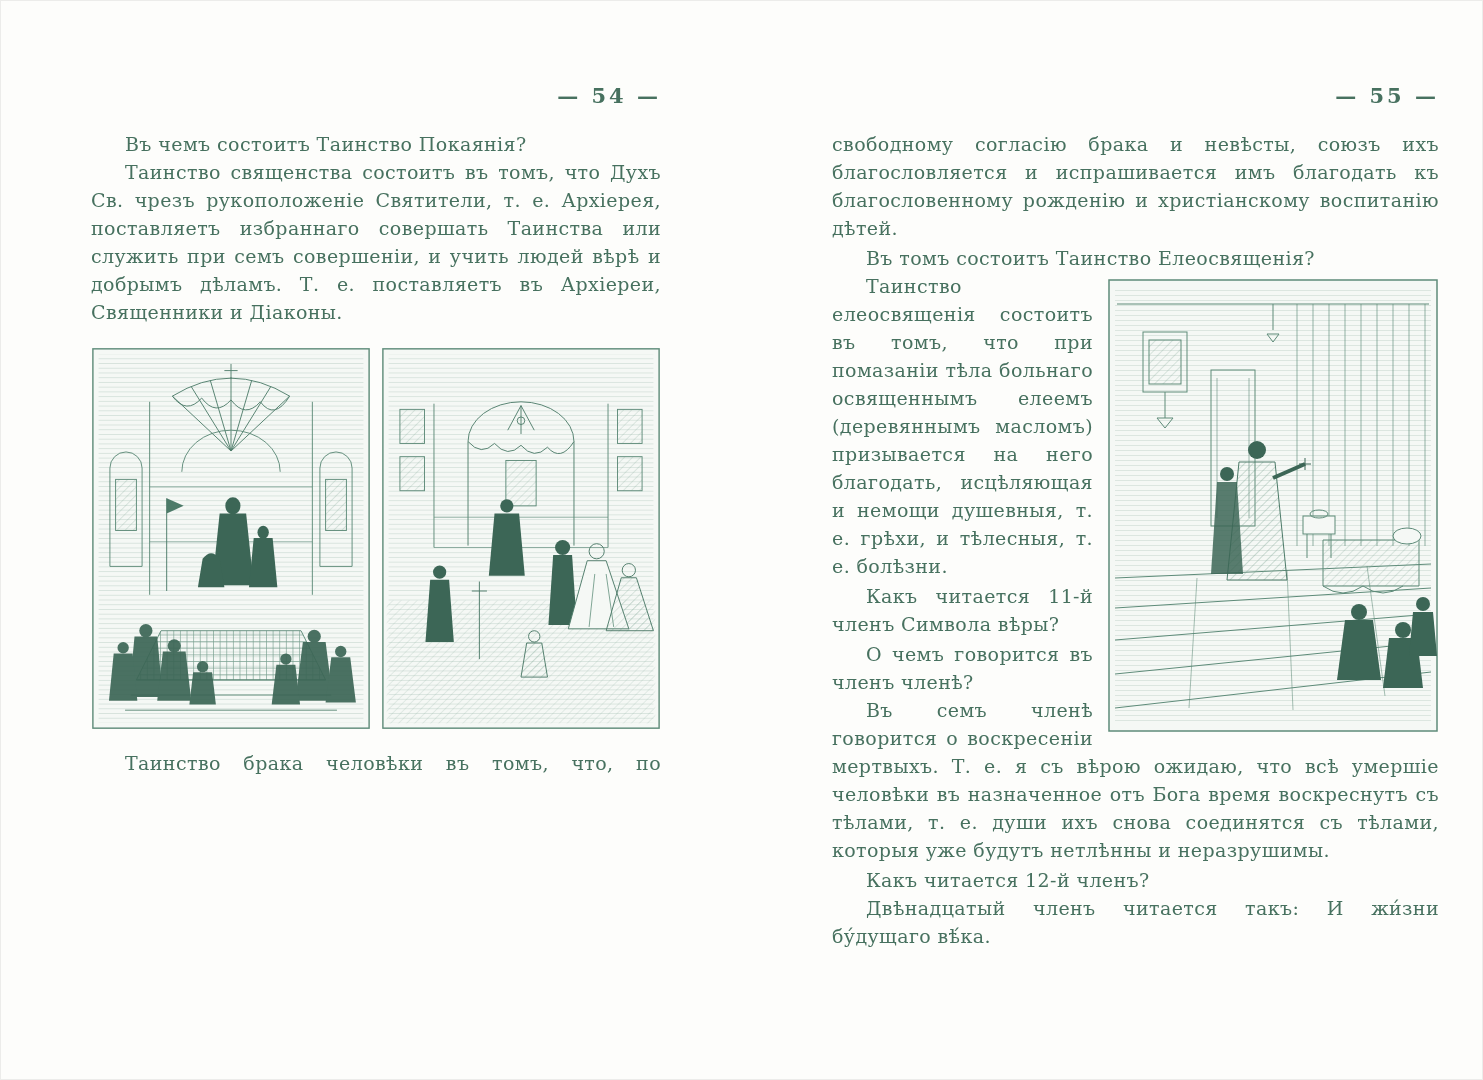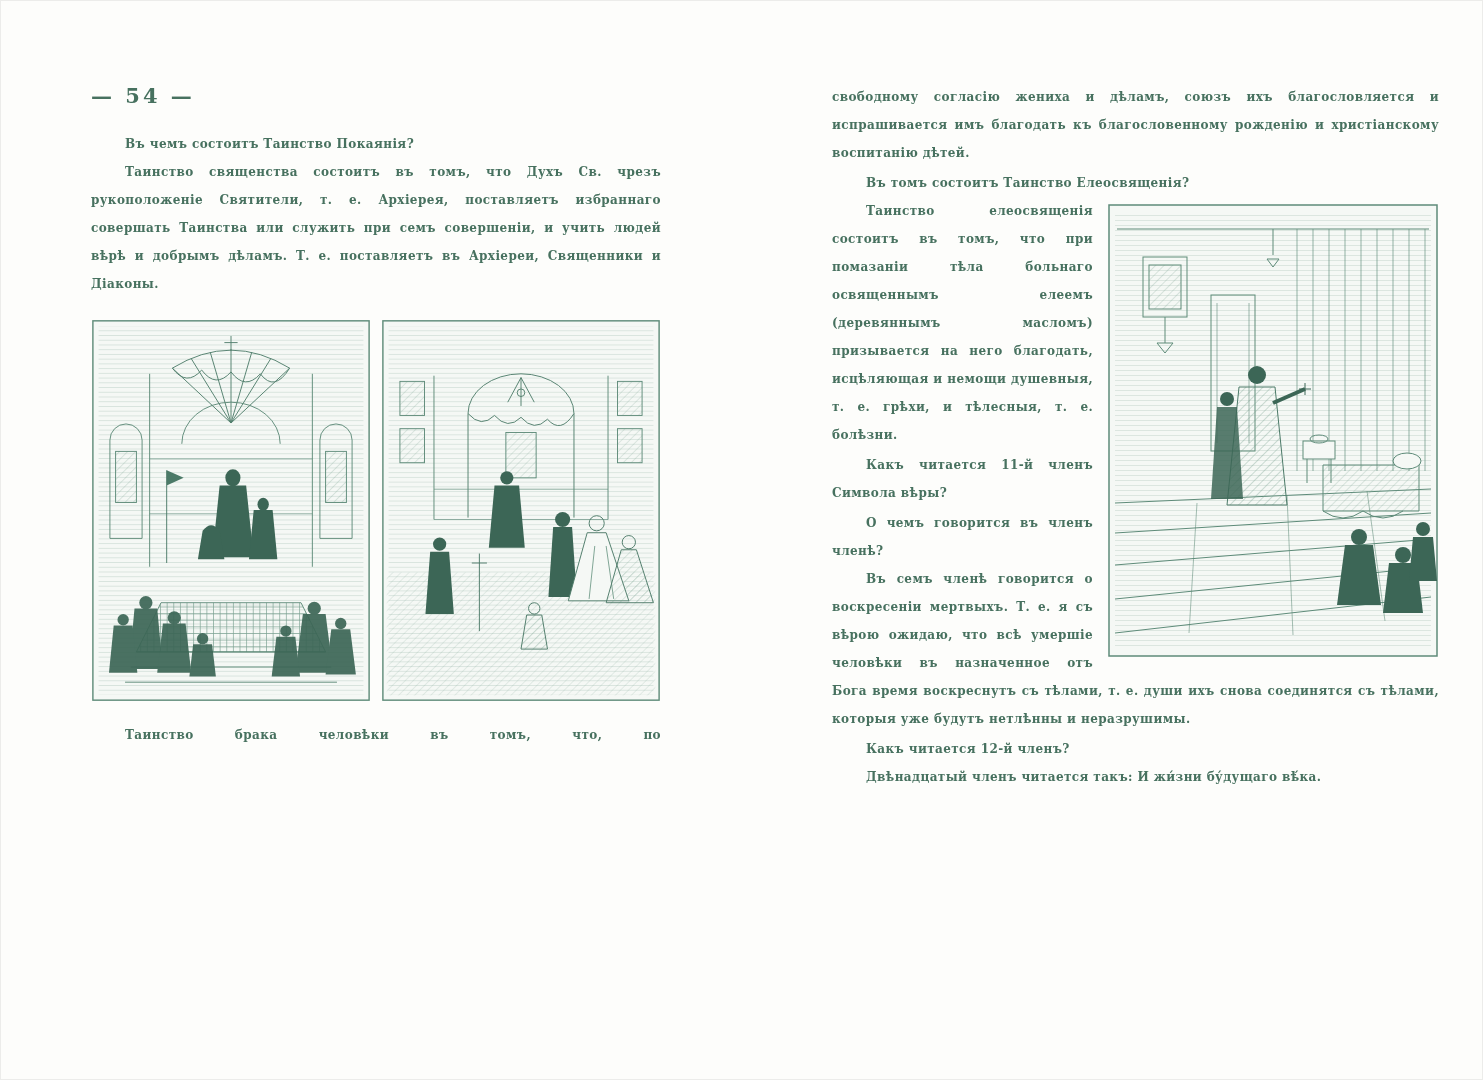--- a/index.html
+++ b/index.html
@@ -14,27 +14,27 @@
     border: 1px solid #ececea;
     box-sizing: border-box;
   }
   .page {
     position: absolute;
     top: 82px;
   }
   .page-left  { left: 90px;  width: 570px; }
   .page-right { left: 831px; width: 607px; }
   .pageno {
-    text-align: left;
+    text-align: right;
     font-size: 21px;
     font-weight: 700;
     letter-spacing: 3px;
     margin: 0 0 22px 0;
   }
-  .body-text { font-size: 12px; line-height: 28px; font-weight: 700; letter-spacing: 0.4px; }
+  .body-text { font-size: 19px; line-height: 28px; font-weight: 400; letter-spacing: 0.4px; }
   p.para {
     margin: 0;
     text-align: justify;
     text-indent: 34px;
   }
   p.cont { text-indent: 0; }
   p.q { margin-top: 2px; }
   p.stretch { text-align-last: justify; }
   .plates {
     display: flex;
@@ -168,22 +168,23 @@
             <path d="M104,248 V330 M96,258 h16" stroke="#4c7a68"></path>
           </svg>
         </div>
       </div>
 
       <p class="para stretch">Таинство брака человѣки въ томъ, что, по</p>
     </div>
   </div>
 
   <div class="page page-right">
+    <div class="pageno">— 55 —</div>
     <div class="body-text">
-      <p class="para cont">свободному согласію жениха и дѣламъ, союзъ ихъ благословляется и испрашивается имъ благодать къ благословенному рожденію и христіанскому воспитанію дѣтей.</p>
+      <p class="para cont">свободному согласію брака и невѣсты, союзъ ихъ благословляется и испрашивается имъ благодать къ благословенному рожденію и христіанскому воспитанію дѣтей.</p>
       <p class="para q">Въ томъ состоитъ Таинство Елеосвященія?</p>
 
       <div class="unction-figure">
         <svg viewBox="0 0 332 455">
           <rect x="2" y="2" width="328" height="451" fill="#f5f8f5" stroke="#5e8b79" stroke-width="1.5"></rect>
           <rect x="8" y="8" width="316" height="439" fill="url(#hatchH)" opacity="0.26"></rect>
           <g stroke="#5e8b79" fill="none">
             <path d="M10,26 H322"></path>
             <path d="M190,26 V268 M206,26 V268 M222,26 V268 M238,26 V268 M254,26 V268 M270,26 V268 M286,26 V268 M302,26 V268 M318,26 V268" opacity="0.65"></path>
             <rect x="36" y="54" width="44" height="60"></rect>

